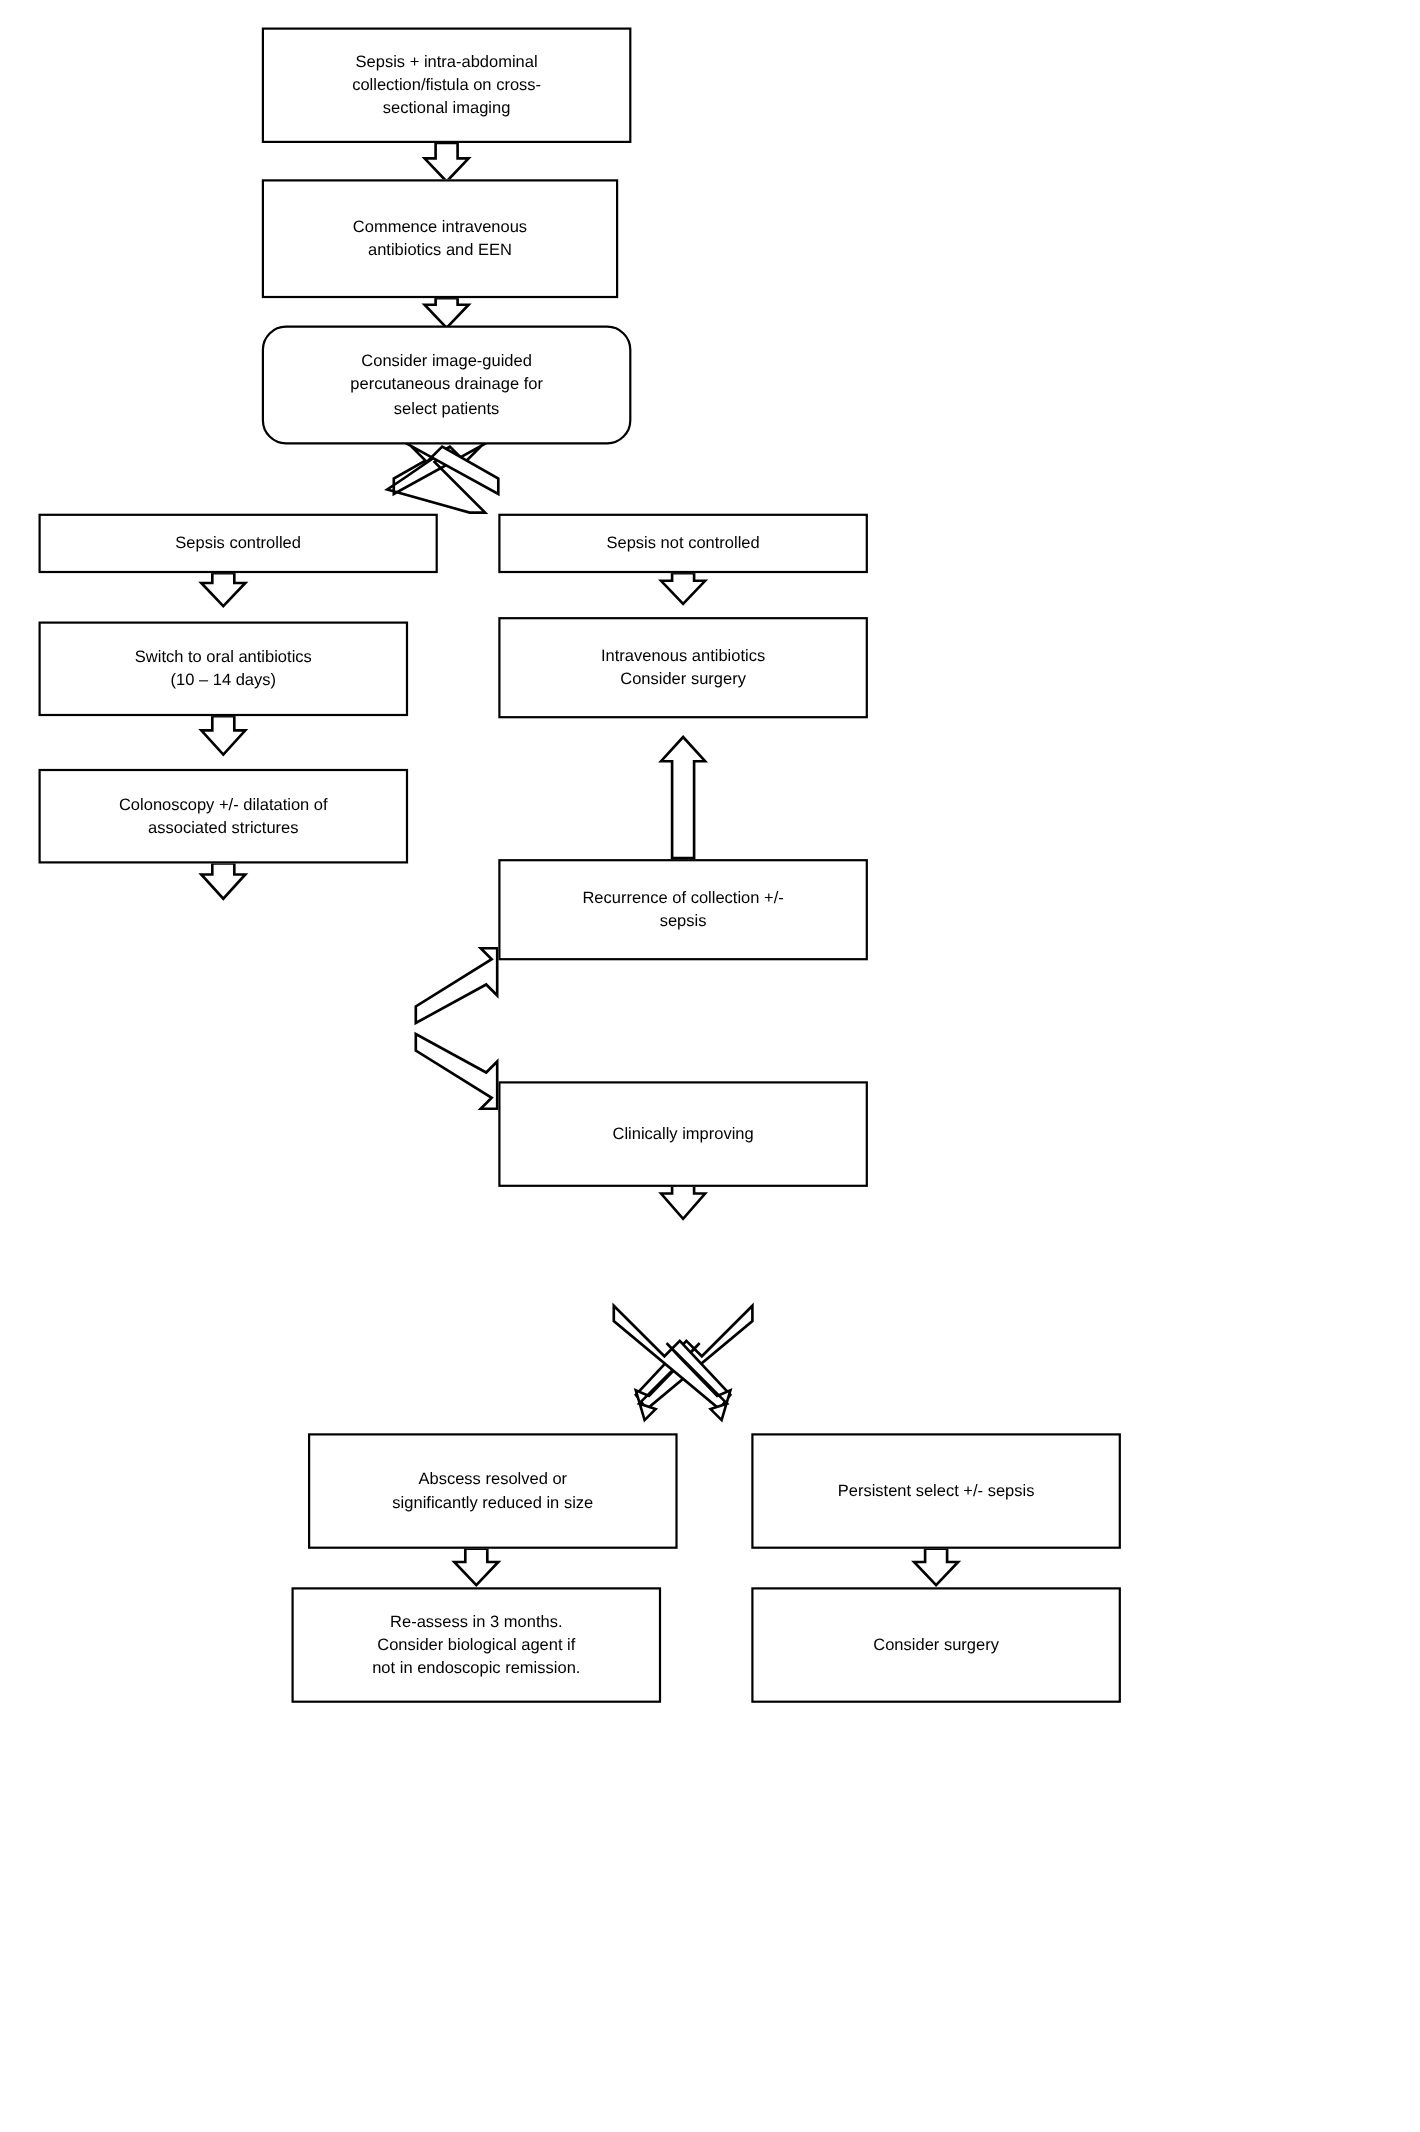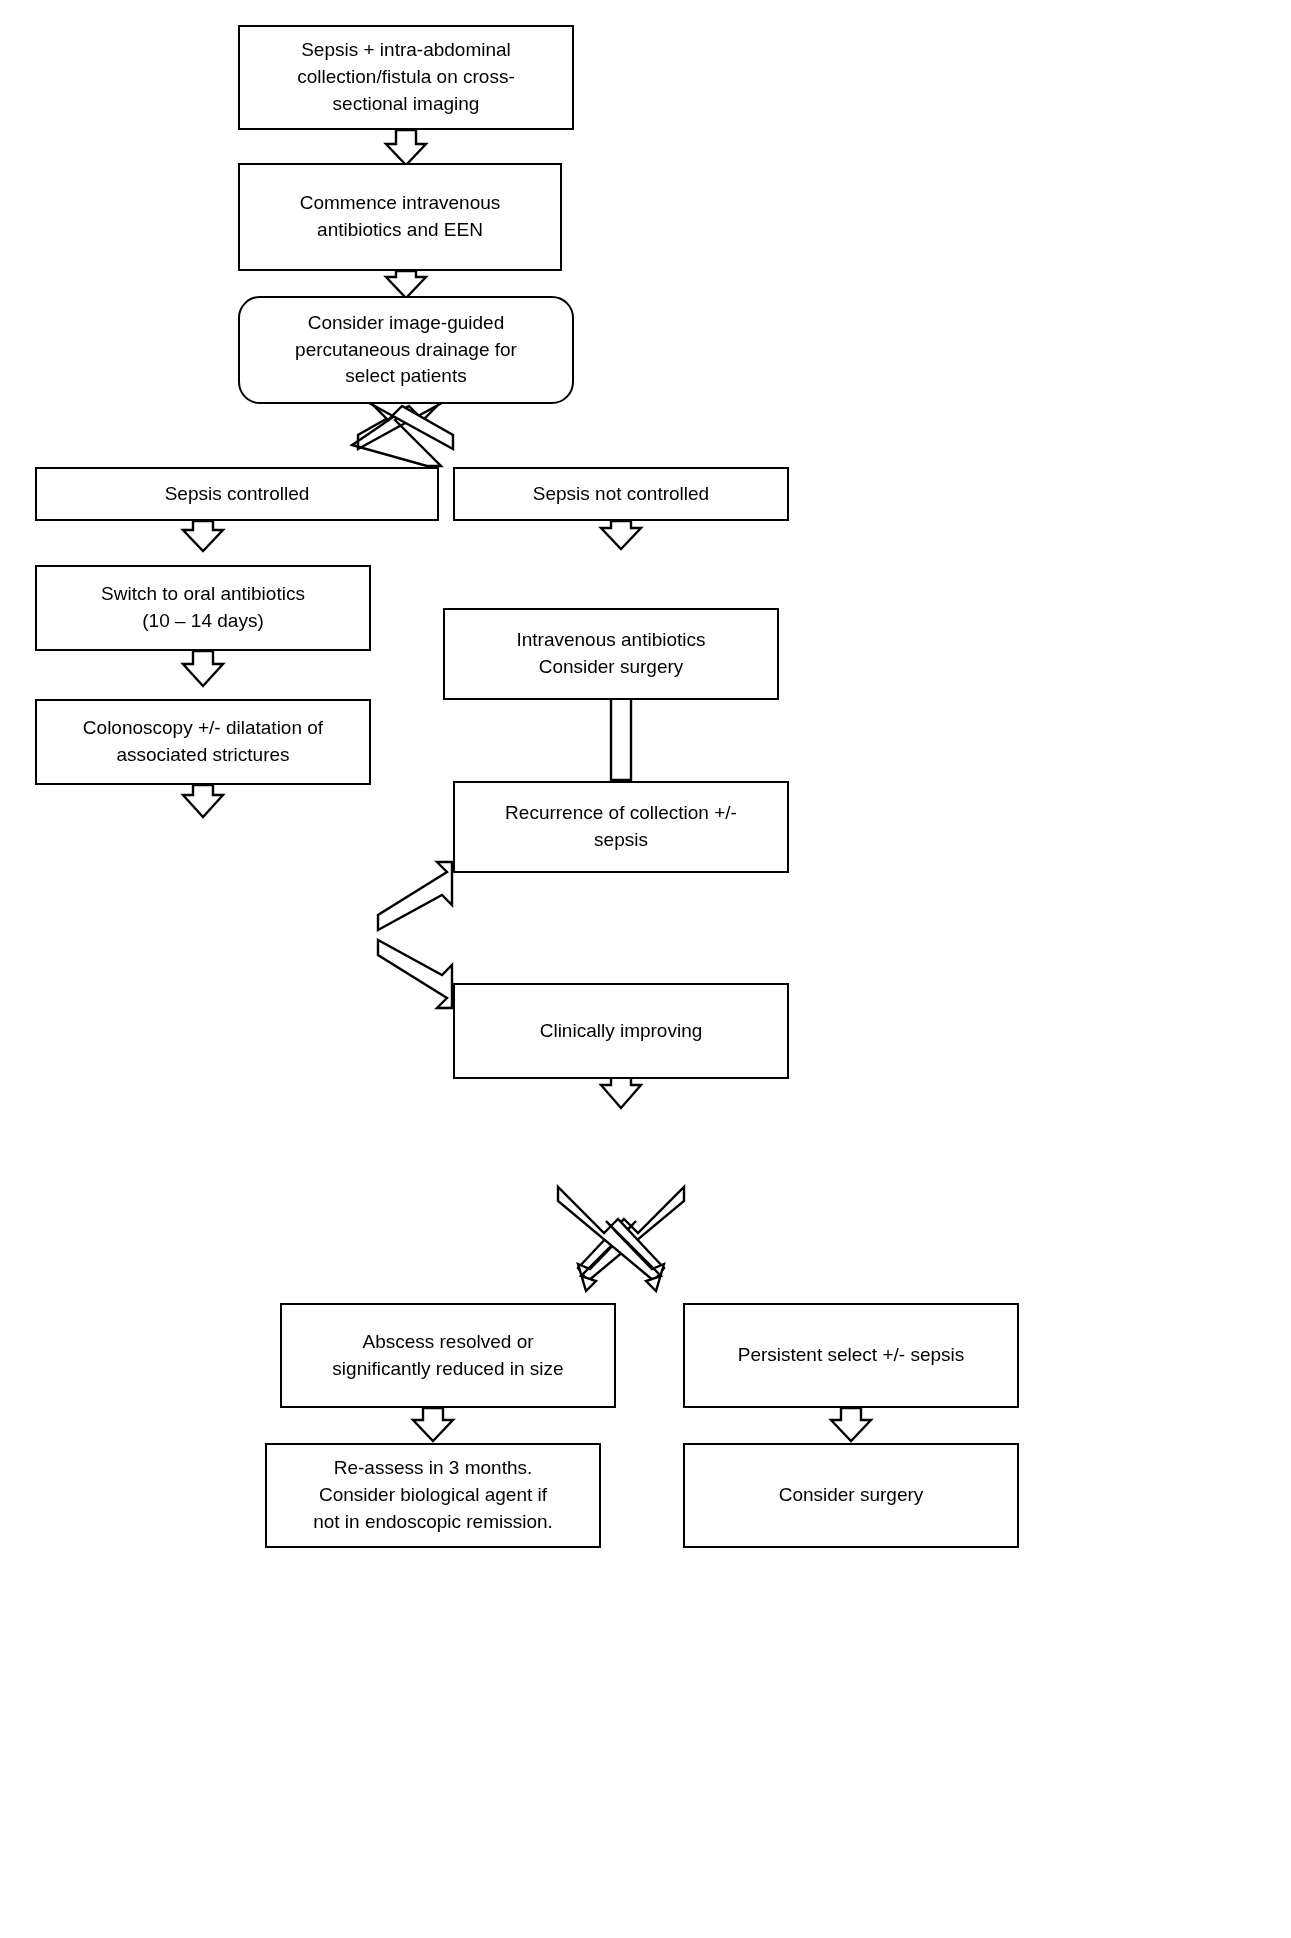--- a/index.html
+++ b/index.html
@@ -19,21 +19,21 @@
   .node {
     position: absolute;
     box-sizing: border-box;
     border: 2px solid #000000;
     background: #ffffff;
     display: flex;
     align-items: center;
     justify-content: center;
     text-align: center;
     color: #000000;
-    font-size: 19px;
+    font-size: 15px;
     line-height: 1.42;
     padding: 4px 10px;
     z-index: 2;
     white-space: pre-line;
   }
   .arrows {
     position: absolute;
     left: 0;
     top: 0;
     width: 1291px;
@@ -97,28 +97,28 @@
 collection/fistula on cross-
 sectional imaging</div>
 
   <div class="node" style="left:238px; top:163px; width:324px; height:108px;">Commence intravenous
 antibiotics and EEN</div>
 
   <div class="node" style="left:238px; top:296px; width:336px; height:108px;border-radius:22px;">Consider image-guided
 percutaneous drainage for
 select patients</div>
 
-  <div class="node" style="left:35px; top:467px; width:404px; height:54px;">Sepsis controlled</div>
+  <div class="node" style="left:35px; top:467px; width:363px; height:54px;">Sepsis controlled</div>
 
   <div class="node" style="left:453px; top:467px; width:336px; height:54px;">Sepsis not controlled</div>
 
   <div class="node" style="left:35px; top:565px; width:336px; height:86px;">Switch to oral antibiotics
 (10 – 14 days)</div>
 
-  <div class="node" style="left:443px; top:561px; width:336px; height:92px;margin-top:47px;">Intravenous antibiotics
+  <div class="node" style="left:453px; top:561px; width:336px; height:92px;">Intravenous antibiotics
 Consider surgery</div>
 
   <div class="node" style="left:35px; top:699px; width:336px; height:86px;">Colonoscopy +/- dilatation of
 associated strictures</div>
 
   <div class="node" style="left:453px; top:781px; width:336px; height:92px;">Recurrence of collection +/-
 sepsis</div>
 
 
   <div class="node" style="left:453px; top:983px; width:336px; height:96px;">Clinically improving</div>

